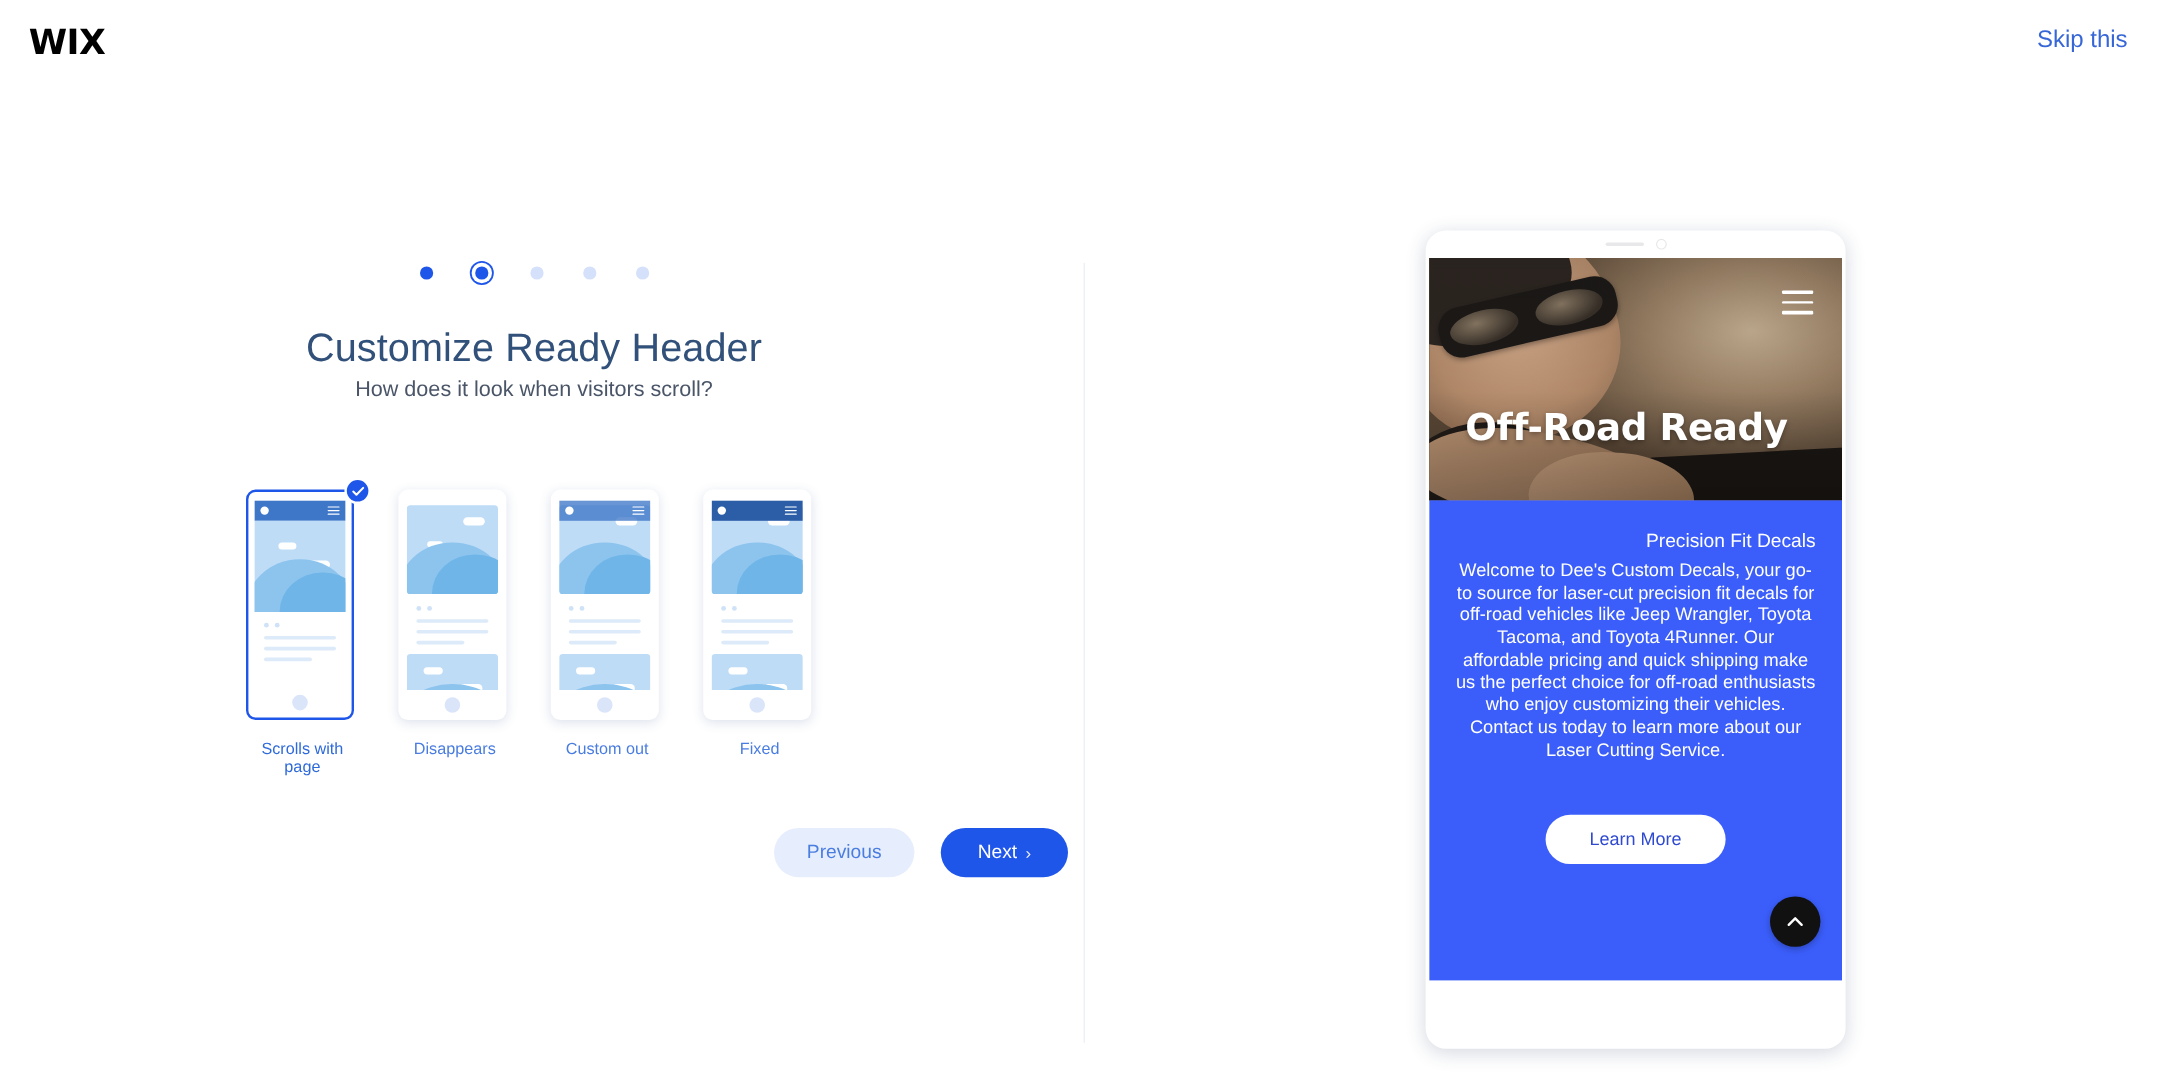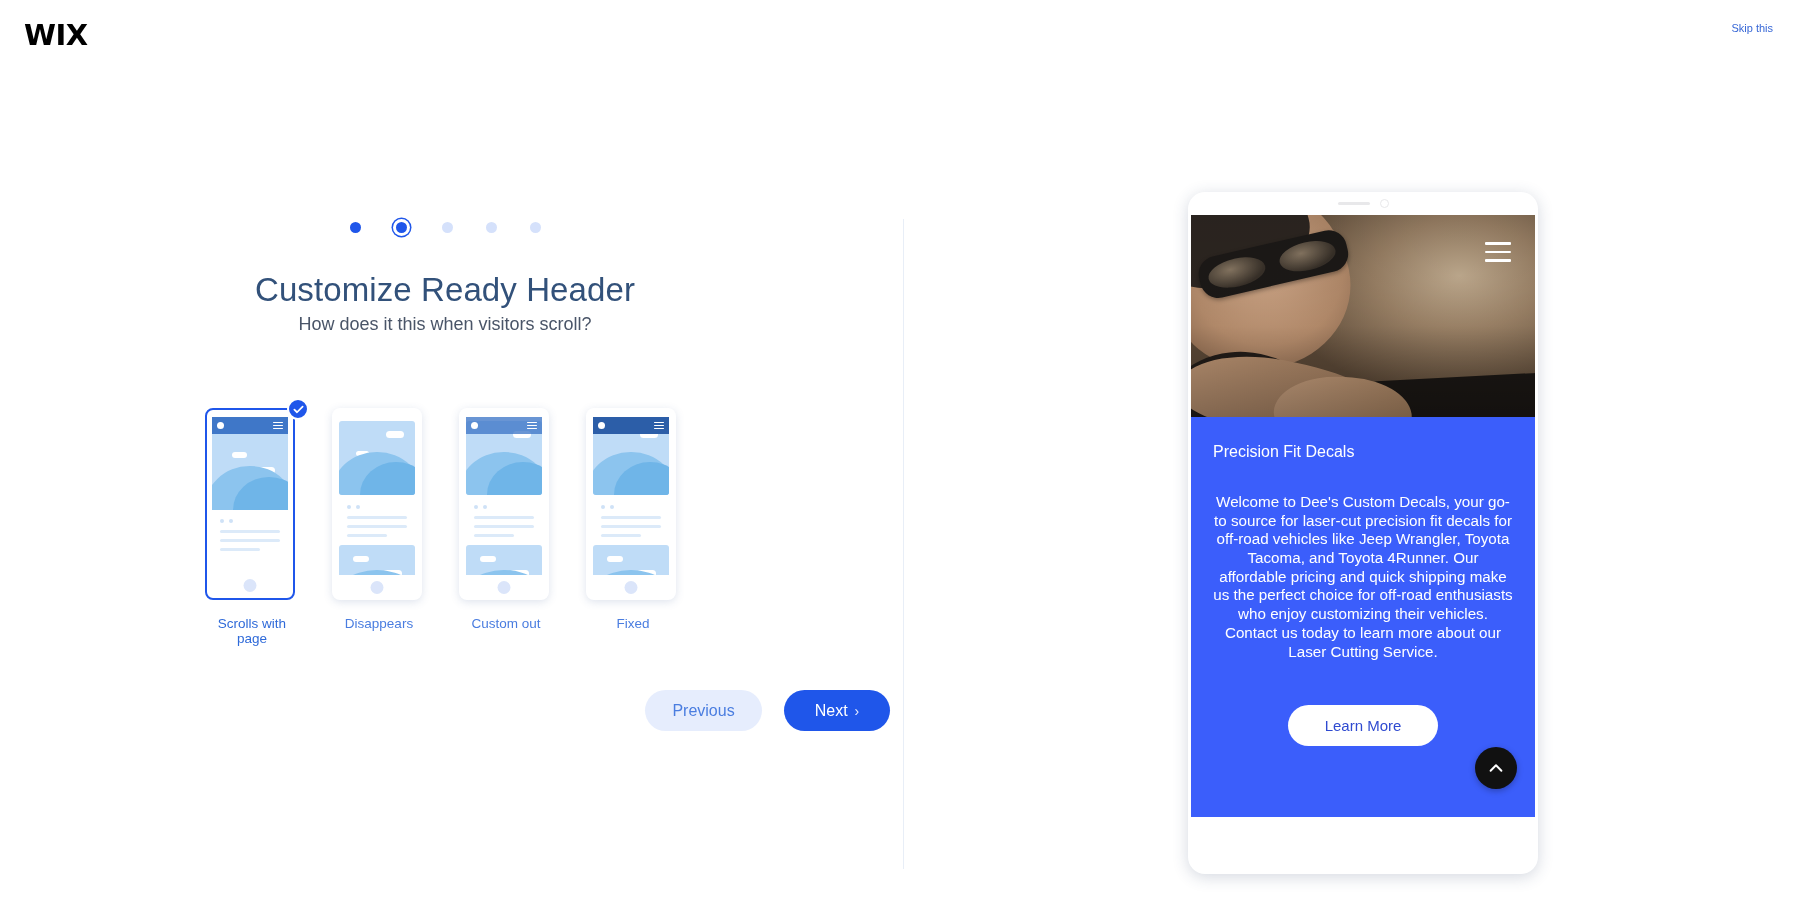--- a/index.html
+++ b/index.html
@@ -16,21 +16,21 @@
     position: absolute; top: 0; left: 0; width: 1800px; height: 68px; padding-left: 12px;
   }
   .wix-logo {
     position: absolute; left: 24px; top: 18px;
     font-family: "DejaVu Sans", sans-serif;
     font-size: 29px; font-weight: 700; color: #000000;
     letter-spacing: -0.5px;
   }
   .skip-link {
     position: absolute; right: 27px; top: 22px;
-    font-size: 11px; color: #3767d6; cursor: pointer;
+    font-size: 20px; color: #3767d6; cursor: pointer;
   }
 
   
   .v-divider {
     position: absolute; left: 903px; top: 219px;
     width: 1px; height: 650px;
     background: #e8eef7;
   }
 
   
@@ -268,23 +268,23 @@
   }
 
   
   .content {
     background: #3b5efb;
     padding: 26px 22px 30px;
     min-height: 400px;
     position: relative;
   }
   .content-title {
-    text-align: left; color: #ffffff;
+    text-align: right; color: #ffffff;
     font-size: 16px; font-weight: 400;
-    margin-bottom: 32px;
+    margin-bottom: 6px;
   }
   .content-body {
     text-align: center; color: #ffffff;
     font-size: 15.2px; line-height: 1.23;
   }
   .learn-more-row {
     display: flex; align-items: flex-start; justify-content: center;
     margin-top: 44px;
   }
   .learn-more {
@@ -316,21 +316,21 @@
 
   <div class="dots">
     <span class="dot done"></span>
     <span class="dot current"></span>
     <span class="dot"></span>
     <span class="dot"></span>
     <span class="dot"></span>
   </div>
 
   <div class="panel-title">Customize Ready Header</div>
-  <div class="panel-sub">How does it this when visitors scroll?</div>
+  <div class="panel-sub">How does it look when visitors scroll?</div>
 
   <div class="options">
 
     <div class="option selected">
       <div class="phone-thumb">
         <div class="thumb-screen">
           <div class="t-header scrolls">
             <span class="th-circle"></span>
             <span class="th-burger">
                 <i></i>
@@ -487,20 +487,21 @@
           <div class="hp-arm"></div>
           <div class="hp-hand"></div>
         </div>
         <div class="hp-vign"></div>
       </div>
       <div class="hero-burger">
           <i></i>
           <i></i>
           <i></i>
         </div>
+      <div class="hero-title">Off-Road Ready</div>
     </div>
 
     <div class="content">
       <div class="content-title">Precision Fit Decals</div>
       <div class="content-body">Welcome to Dee's Custom Decals, your go-to source for laser-cut precision fit decals for off-road vehicles like Jeep Wrangler, Toyota Tacoma, and Toyota 4Runner. Our affordable pricing and quick shipping make us the perfect choice for off-road enthusiasts who enjoy customizing their vehicles. Contact us today to learn more about our Laser Cutting Service.</div>
       <div class="learn-more-row">
         <button class="learn-more">Learn More</button>
       </div>
       <div class="fab-top">
         <svg width="18" height="18" viewBox="0 0 20 20">

